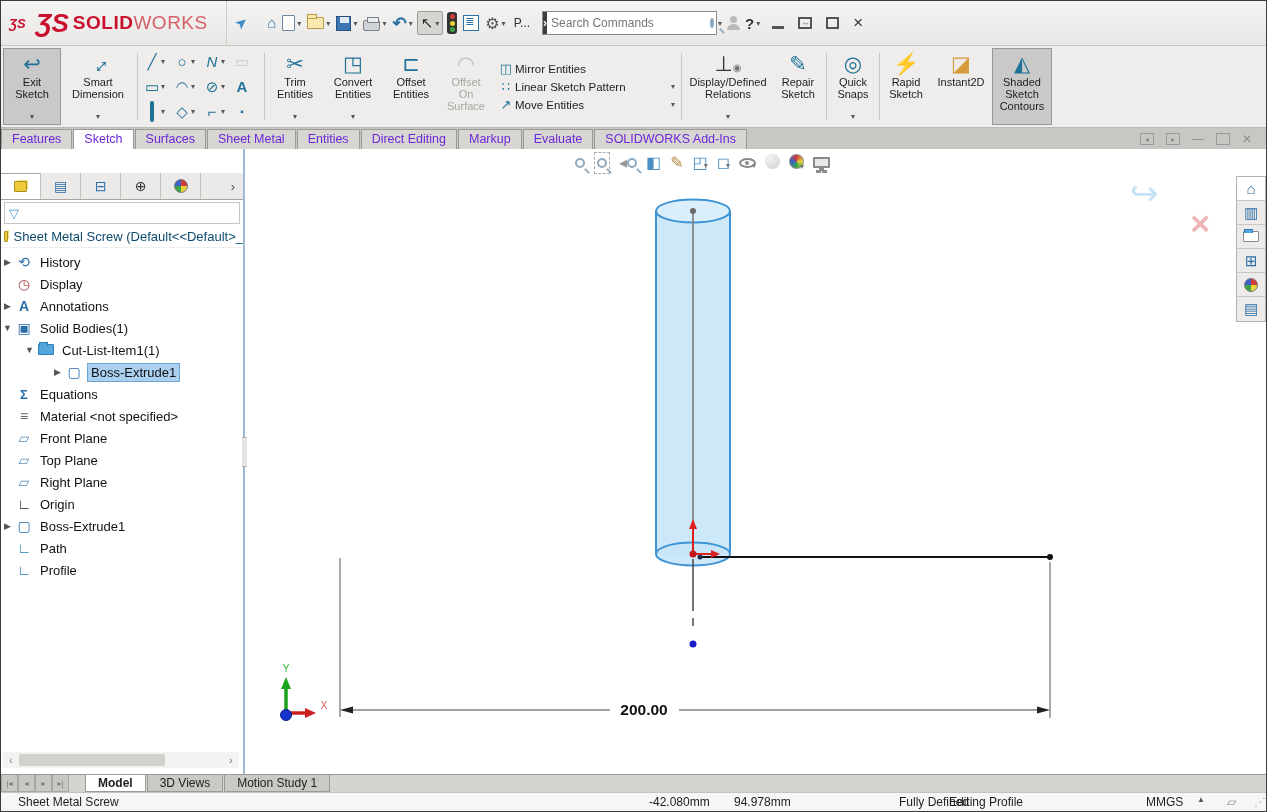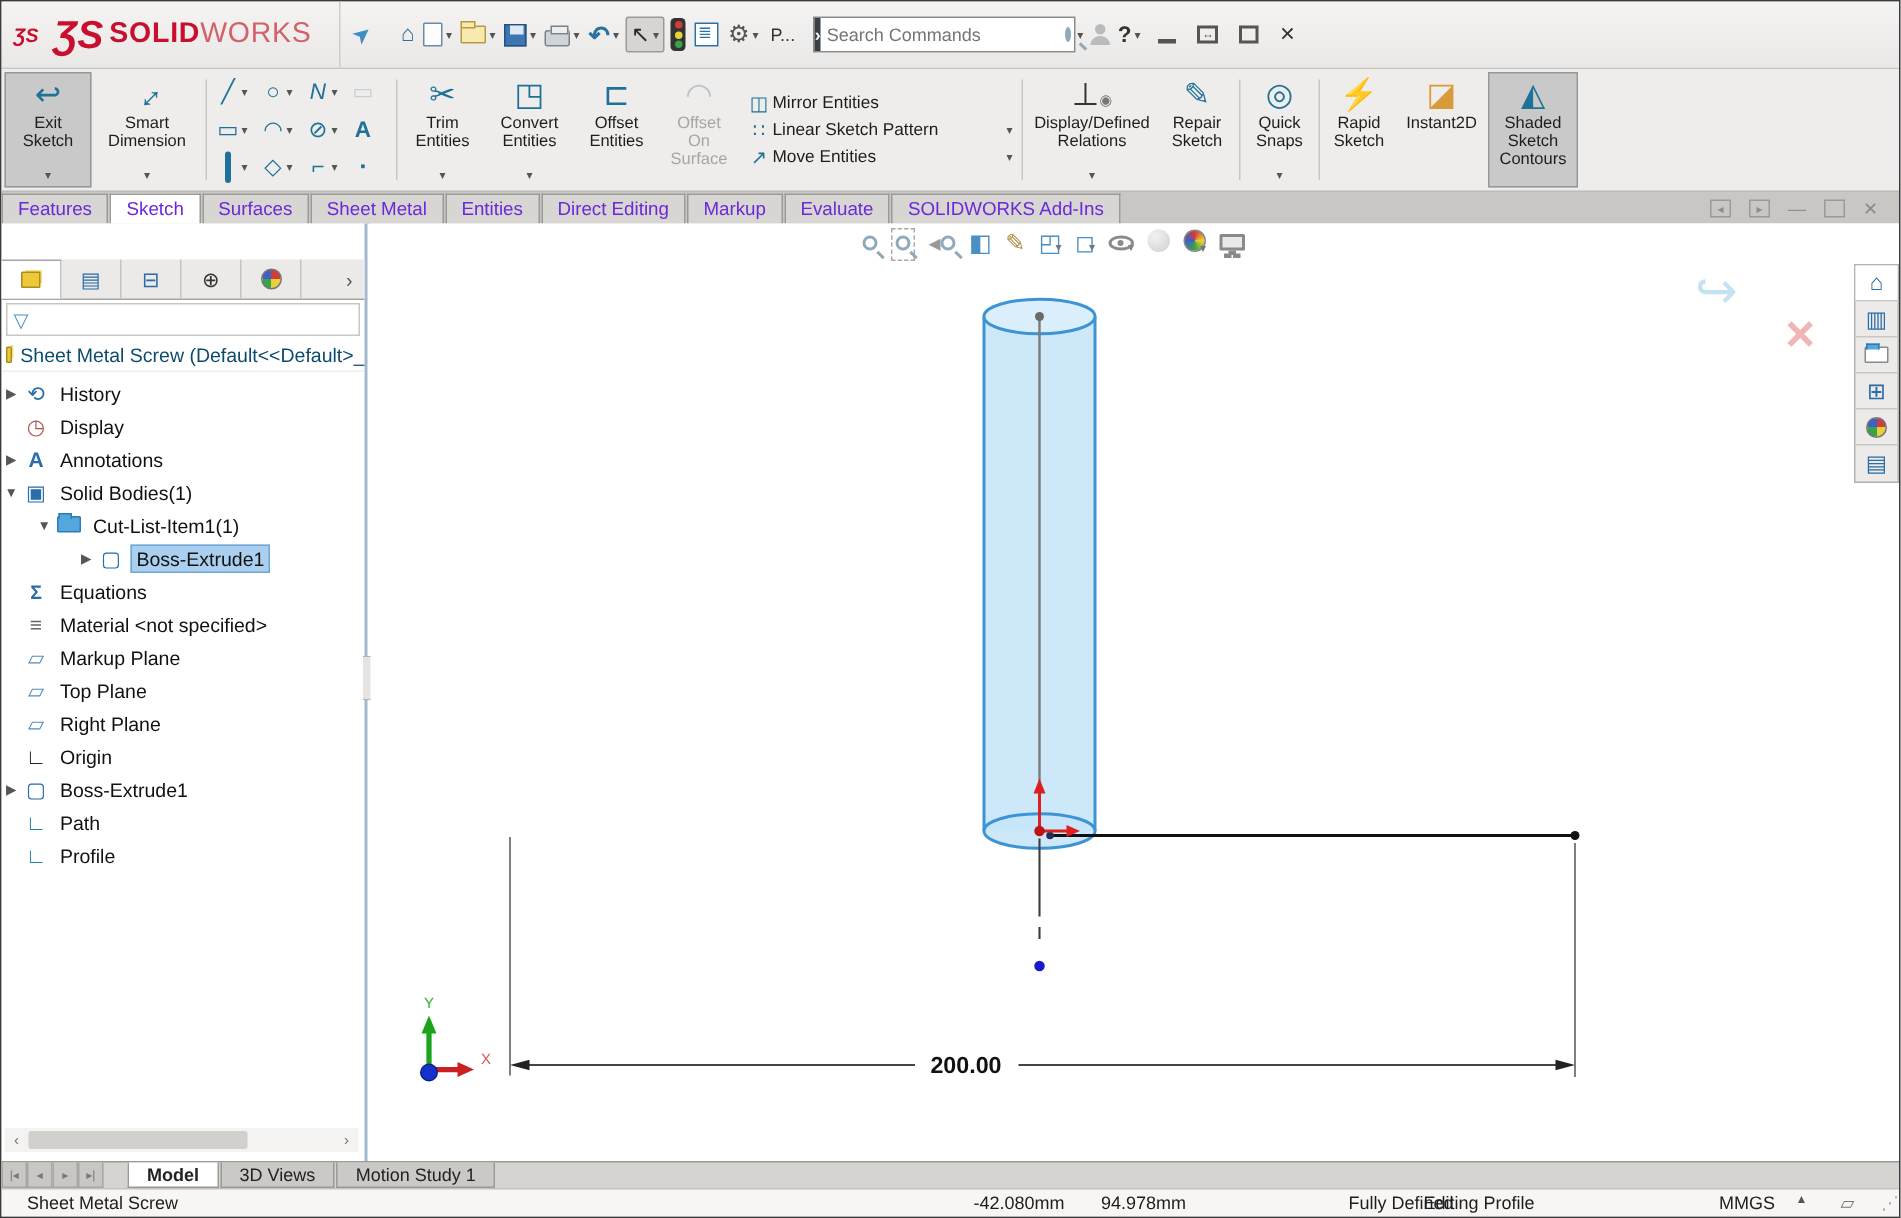--- a/index.html
+++ b/index.html
@@ -427,21 +427,21 @@
           <span class="tlabel">Equations</span>
         </div>
       <div class="tree-row">
           <span class="twisty"> </span>
           <span class="ticon" style="color:#666">≡</span>
           <span class="tlabel">Material &lt;not specified&gt;</span>
         </div>
       <div class="tree-row">
           <span class="twisty"> </span>
           <span class="ticon" style="color:#5a8db8">▱</span>
-          <span class="tlabel">Markup Plane</span>
+          <span class="tlabel">Front Plane</span>
         </div>
       <div class="tree-row">
           <span class="twisty"> </span>
           <span class="ticon" style="color:#5a8db8">▱</span>
           <span class="tlabel">Top Plane</span>
         </div>
       <div class="tree-row">
           <span class="twisty"> </span>
           <span class="ticon" style="color:#5a8db8">▱</span>
           <span class="tlabel">Right Plane</span>

